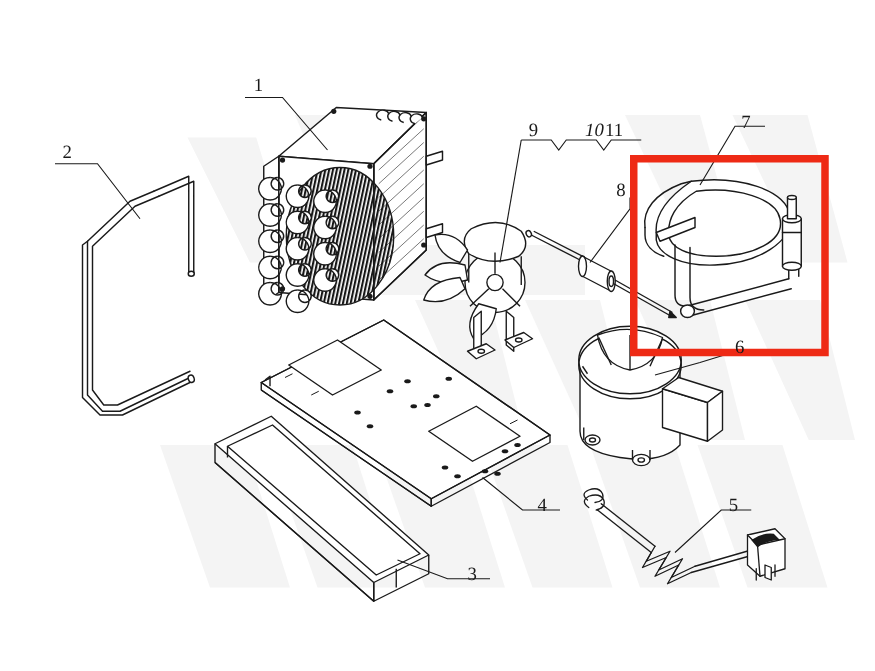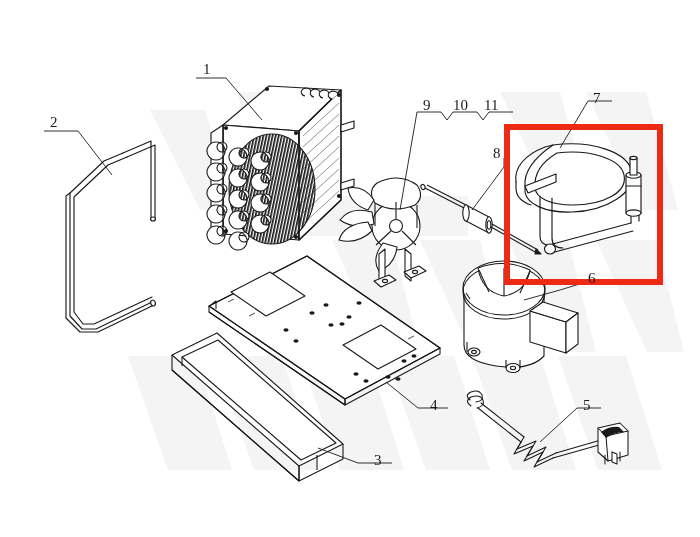--- a/index.html
+++ b/index.html
@@ -338,16 +338,16 @@
 
   <div class="lbl" style="left:203px; top:62px;">1</div>
   <div class="lbl" style="left:50px;  top:115px;">2</div>
   <div class="lbl" style="left:374px; top:453px;">3</div>
   <div class="lbl" style="left:430px; top:398px;">4</div>
   <div class="lbl" style="left:583px; top:398px;">5</div>
   <div class="lbl" style="left:588px; top:271px;">6</div>
   <div class="lbl" style="left:593px; top:91px;">7</div>
   <div class="lbl" style="left:493px; top:146px;">8</div>
   <div class="lbl" style="left:423px; top:98px;">9</div>
-  <div class="lbl" style="left:453px; top:98px;">10</div>
+  <div class="lbl" style="left:468px; top:98px;font-style:italic;">10</div>
   <div class="lbl" style="left:484px; top:98px;">11</div>
 
 </div>
 
 </body></html>

